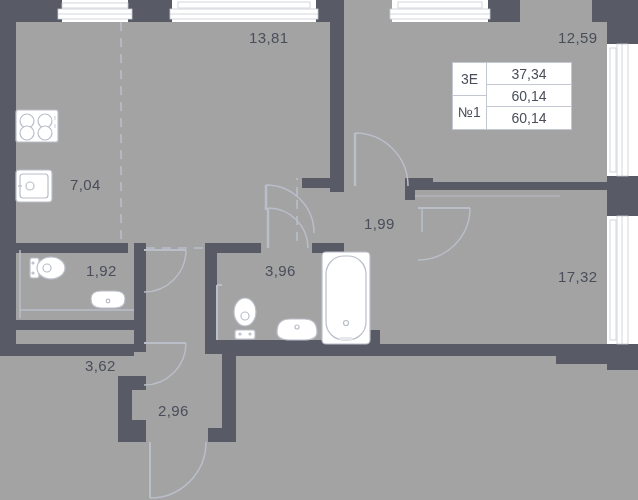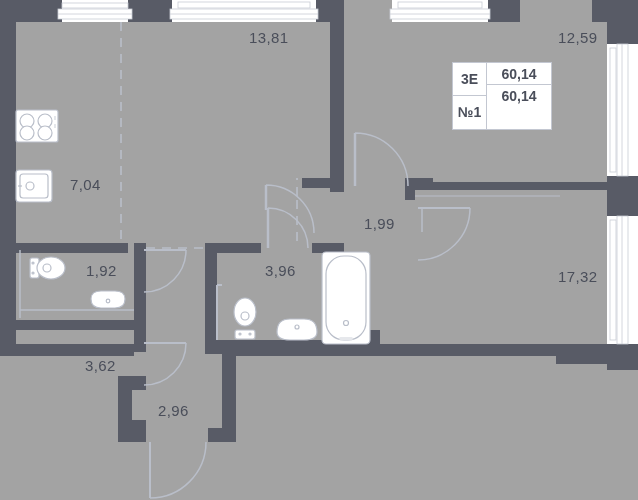--- a/index.html
+++ b/index.html
@@ -29,27 +29,26 @@
     color: #4a4e5a;
     letter-spacing: 0.4px;
     white-space: nowrap;
     user-select: none;
   }
   
   #info-table {
     position: absolute;
     left: 452px;
     top: 62px;
-    width: 100px;
+    width: 120px;
     border: 1px solid #c3c7d1;
     background: #ffffff;
     box-sizing: border-box;
     display: flex;
     flex-direction: row;
-    font-weight: bold;
   }
   #info-table .col-left {
     width: 34px;
     display: flex;
     flex-direction: column;
     border-right: 1px solid #c3c7d1;
     box-sizing: border-box;
   }
   #info-table .col-right {
     flex: 1;
@@ -312,18 +311,19 @@
   <div class="area-label" style="left:85px; top:357px;">3,62</div>
 
   <div class="area-label" style="left:158px; top:402px;">2,96</div>
 
   <div id="info-table">
     <div class="col-left">
       <div class="cell">3Е</div>
       <div class="cell">№1</div>
     </div>
     <div class="col-right">
+      <div class="cell">37,34</div>
       <div class="cell">60,14</div>
       <div class="cell">60,14</div>
     </div>
   </div>
 
 </div>
 
 </body></html>

